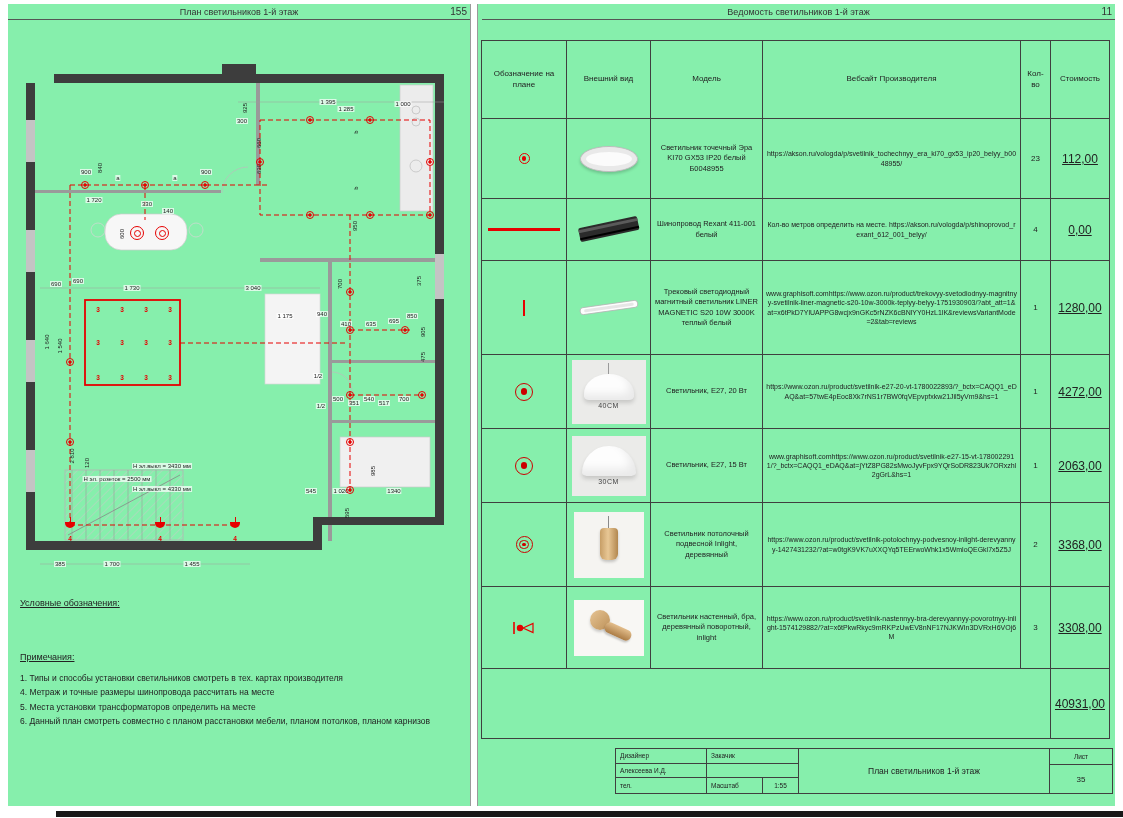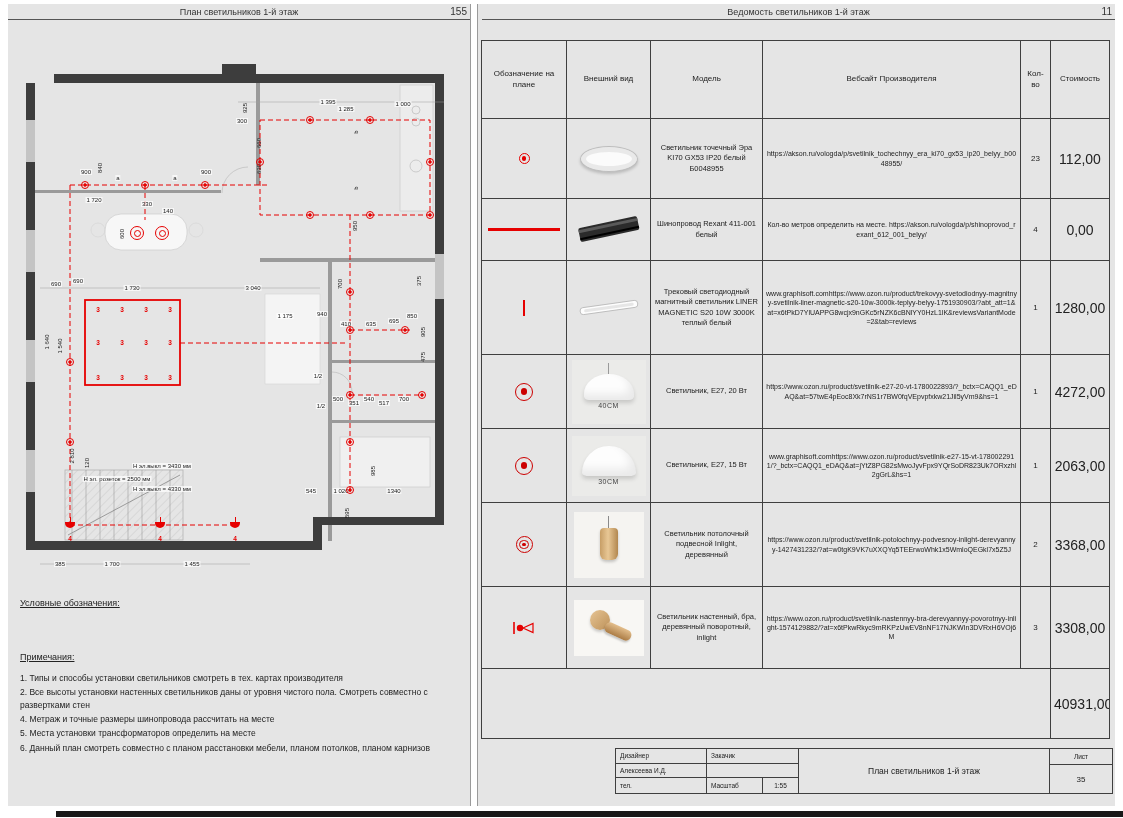--- a/index.html
+++ b/index.html
@@ -1,19 +1,19 @@
 <!DOCTYPE html>
 <html><head>
 <meta charset="utf-8">
 <style>
   html,body{margin:0;padding:0;background:#fff;}
   .sheet{position:relative;width:1123px;height:818px;background:#fff;overflow:hidden;
          font-family:"Liberation Sans",sans-serif;color:#222;outline:1px solid #e3e3e3;}
   
-  .page{position:absolute;top:4px;height:802px;background:#e5e5e5;}
+  .page{position:absolute;top:4px;height:802px;background:#86efac;}
   .page-left{left:8px;width:462px;border-right:1px solid #9a9a9a;}
   .page-right{left:477px;width:638px;border-left:1px solid #9a9a9a;box-sizing:border-box;padding-left:4px;}
   .page-header{height:15px;border-bottom:1px solid #555;position:relative;
                display:flex;align-items:center;justify-content:center;font-size:9px;color:#333;}
   .page-num{position:absolute;right:3px;top:2px;font-size:10px;color:#333;}
   
   .plan{position:absolute;left:2px;top:58px;width:452px;height:518px;}
   .plan svg{position:absolute;left:0;top:0;}
   .dim{position:absolute;font-size:6px;color:#222;white-space:nowrap;line-height:1;
        transform:translate(-50%,-50%);background:rgba(255,255,255,.7);padding:0 1px;}
@@ -34,21 +34,21 @@
   .notes .note{font-size:8.5px;line-height:1.45;margin-top:2px;}
   .notes .sec-title{margin-bottom:10px;}
   
   .tbl{position:absolute;left:3px;top:36px;border-collapse:collapse;table-layout:fixed;width:628px;}
   .tbl td,.tbl th{border:1px solid #3f3f3f;font-weight:normal;vertical-align:middle;
                   text-align:center;padding:2px 3px;overflow:hidden;}
   .tbl th{font-size:8px;line-height:1.3;}
   .td-model{font-size:7.5px;text-align:left;line-height:1.35;}
   .td-site{font-size:7px;line-height:1.3;word-break:break-all;}
   .td-qty{font-size:8px;}
-  .td-cost{font-size:14px;}
+  .td-cost{font-size:12px;text-decoration:underline;}
   
   .sym-wrap{display:flex;align-items:center;justify-content:center;}
   .sym-spot{width:9px;height:9px;border:1.2px solid #e60000;border-radius:50%;position:relative;}
   .sym-spot::after{content:"";position:absolute;inset:2.3px;background:#e60000;border-radius:50%;}
   .sym-hline{width:72px;height:2.4px;background:#e60000;}
   .sym-vbar{width:2.6px;height:16px;background:#e60000;}
   .sym-circle-dot{width:16px;height:16px;border:1.6px solid #cc0000;border-radius:50%;position:relative;}
   .sym-circle-dot::after{content:"";position:absolute;inset:4.8px;background:#cc0000;border-radius:50%;}
   .sym-target{width:15px;height:15px;border:1.5px solid #cc0000;border-radius:50%;position:relative;}
   .sym-target::before{content:"";position:absolute;inset:2.6px;border:1.1px solid #cc0000;border-radius:50%;}
@@ -271,21 +271,20 @@
         <span class="lt lt-mark" style="left: 160px; top: 316px;">3</span>
       </div>
 
     <div class="legend">
       <div class="sec-title">Условные обозначения:</div>
     </div>
 
     <div class="notes">
       <div class="sec-title">Примечания:</div>
       <div class="note">1. Типы и способы установки светильников смотреть в тех. картах производителя</div>
-      <div class="note">2. Все высоты установки настенных светильников даны от уровня чистого пола. Смотреть совместно с развертками стен</div>
       <div class="note">4. Метраж и точные размеры шинопровода рассчитать на месте</div>
       <div class="note">5. Места установки трансформаторов определить на месте</div>
       <div class="note">6. Данный план смотреть совместно с планом расстановки мебели, планом потолков, планом карнизов</div>
     </div>
   </div>
 
   <div class="page page-right">
     <div class="page-header">
       <span>Ведомость светильников 1-й этаж</span>
       <span class="page-num">11</span>

